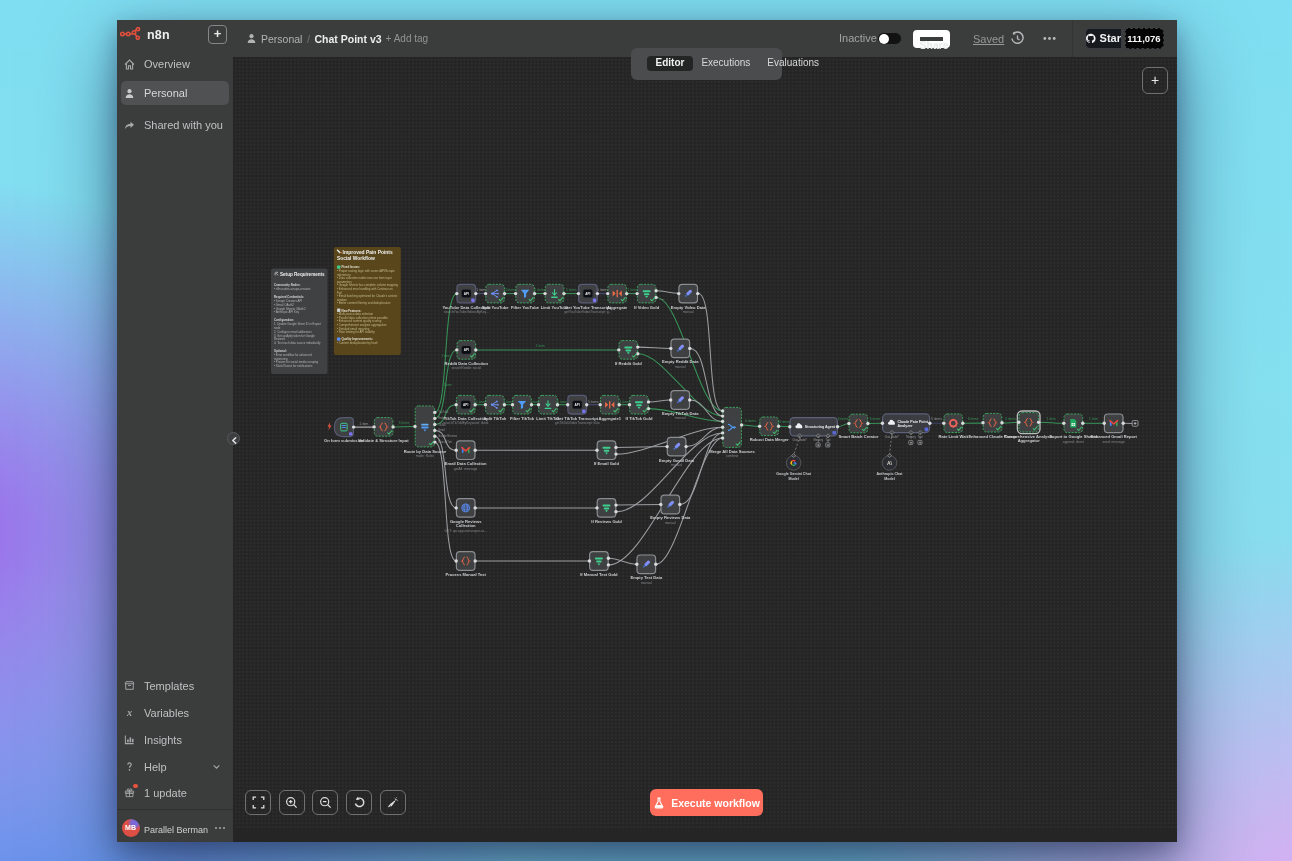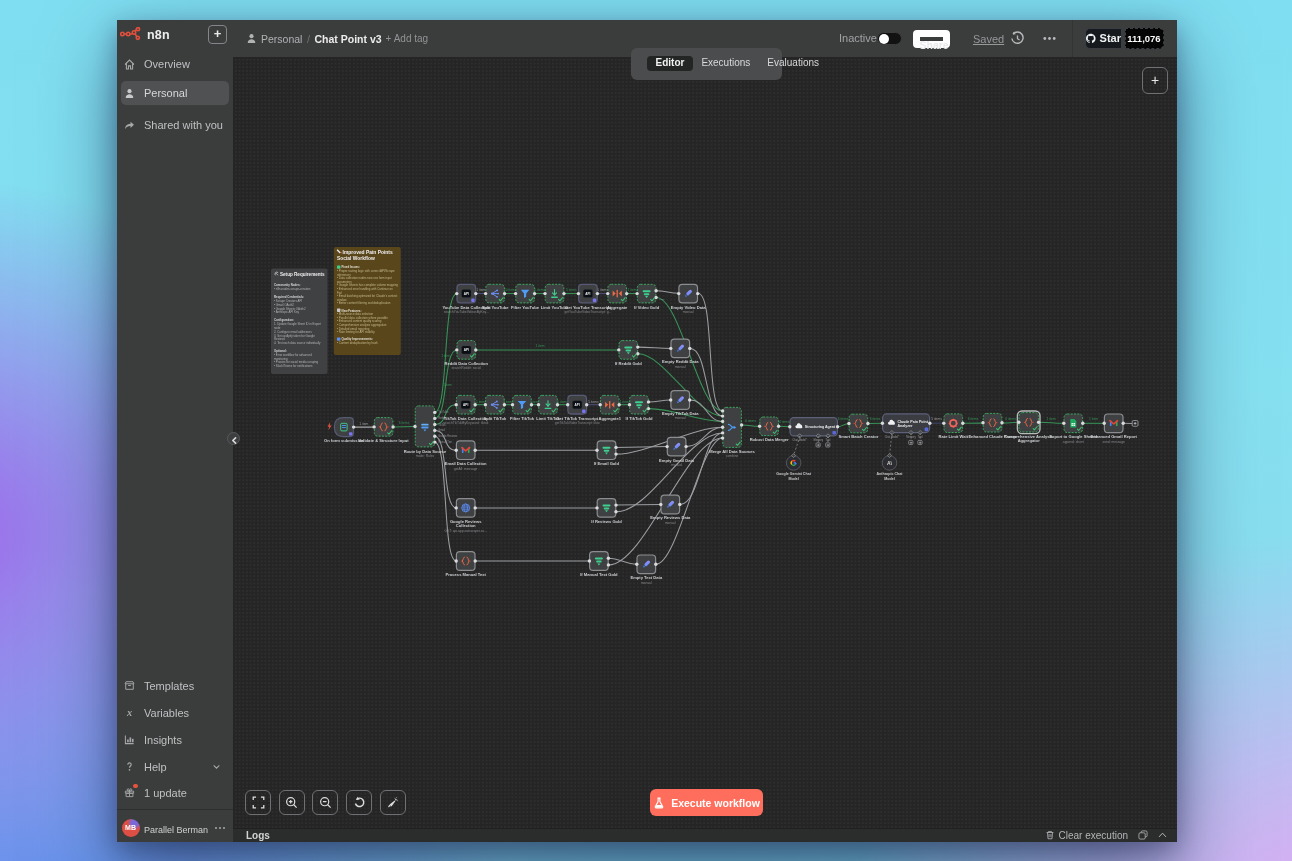--- a/index.html
+++ b/index.html
@@ -872,31 +872,13 @@
     <div class="tabs">
       <div class="tab act">Editor</div>
       <div class="tab">Executions</div>
       <div class="tab">Evaluations</div>
     </div>
 
   <div class="collapse"><svg width="13" height="13" viewBox="0 0 13 13">
         <path d="M7.6 3.8 L4.8 6.5 L7.6 9.2" stroke="#d9dadb" stroke-width="1.6" fill="none" stroke-linecap="round" stroke-linejoin="round"></path>
       </svg></div>
 
-  <div class="logsbar">
-    <div class="lt">Logs</div>
-    <div class="rt">
-      <svg width="10" height="10" viewBox="0 0 16 16">
-          <path d="M2.5 4 H13.5 M5.5 4 V2.5 H10.5 V4 M4 4 L4.8 14 H11.2 L12 4 M6.5 6.5 V11.5 M9.5 6.5 V11.5" stroke="#b4b5b7" stroke-width="1.3" fill="none"></path>
-        </svg>
-      <span>Clear execution</span>
-      <div class="ric">
-        <svg width="10" height="10" viewBox="0 0 16 16">
-            <rect x="1.5" y="4.5" width="10" height="10" rx="2" stroke="#b4b5b7" stroke-width="1.3" fill="none"></rect>
-            <path d="M5 4.5 V3.5 A2 2 0 0 1 7 1.5 H12.5 A2 2 0 0 1 14.5 3.5 V9 A2 2 0 0 1 12.5 11 H11.5" stroke="#b4b5b7" stroke-width="1.3" fill="none"></path>
-          </svg>
-        <svg style="margin-left:9px; margin-right:9px;" width="11" height="10" viewBox="0 0 16 16">
-            <path d="M2.5 11 L8 5 L13.5 11" stroke="#b4b5b7" stroke-width="1.6" fill="none"></path>
-          </svg>
-      </div>
-    </div>
-  </div>
 </div>
 
 </body></html>

